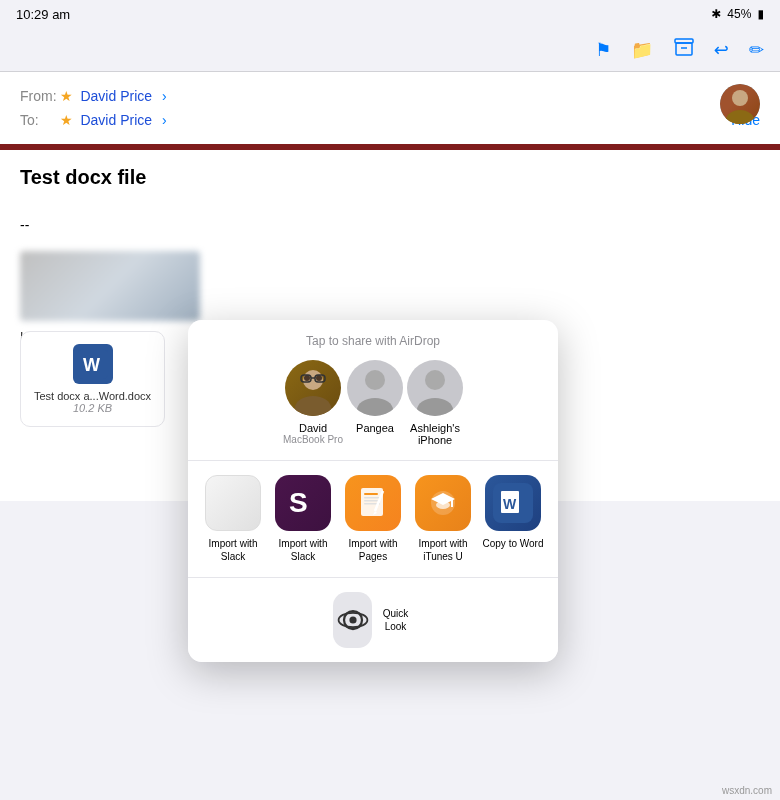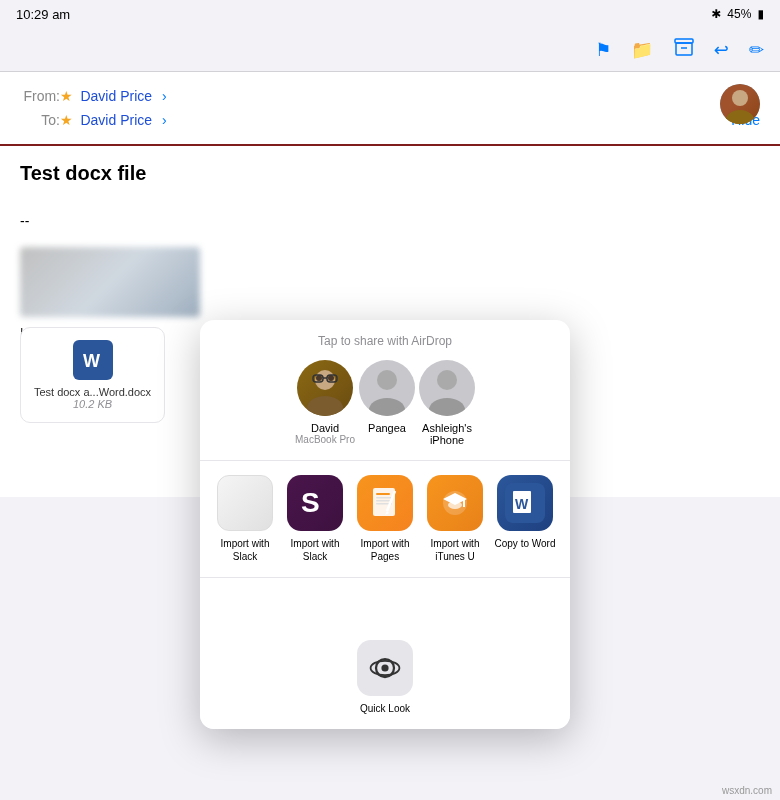--- a/index.html
+++ b/index.html
@@ -53,22 +53,21 @@
 
     
     .email-area {
       background: #fff;
       padding: 0;
       position: relative;
     }
 
     .email-header {
       padding: 12px 20px;
-      border-bottom: 2px solid #7f1d1d;
-      text-align: right;
+      border-bottom: 6px solid #7f1d1d;
     }
     .email-from-row, .email-to-row {
       display: flex;
       align-items: center;
       padding: 4px 0;
       font-size: 14px;
     }
     .email-label {
       color: #888;
       width: 40px;
@@ -180,21 +179,21 @@
       font-size: 11px;
       color: #8e8e93;
       text-align: left;
       font-style: italic;
     }
 
     
     .share-overlay {
       position: absolute;
       top: 320px;
-      left: 200px;
+      left: 188px;
       width: 370px;
       background: #f2f2f7;
       border-radius: 14px;
       box-shadow: 0 10px 40px rgba(0,0,0,0.25);
       overflow: hidden;
       z-index: 100;
     }
 
     .airdrop-section {
       background: #fff;
@@ -288,25 +287,23 @@
     }
 
     .actions-section {
       background: #fff;
       padding: 14px 10px;
       display: flex;
       justify-content: space-around;
     }
     .action-item {
       display: flex;
-      flex-direction: column;
       align-items: center;
       gap: 6px;
       width: 80px;
-      margin-top: 48px;
     }
     .action-icon-circle {
       width: 56px;
       height: 56px;
       border-radius: 14px;
       background: #e5e5ea;
       display: flex;
       align-items: center;
       justify-content: center;
     }

